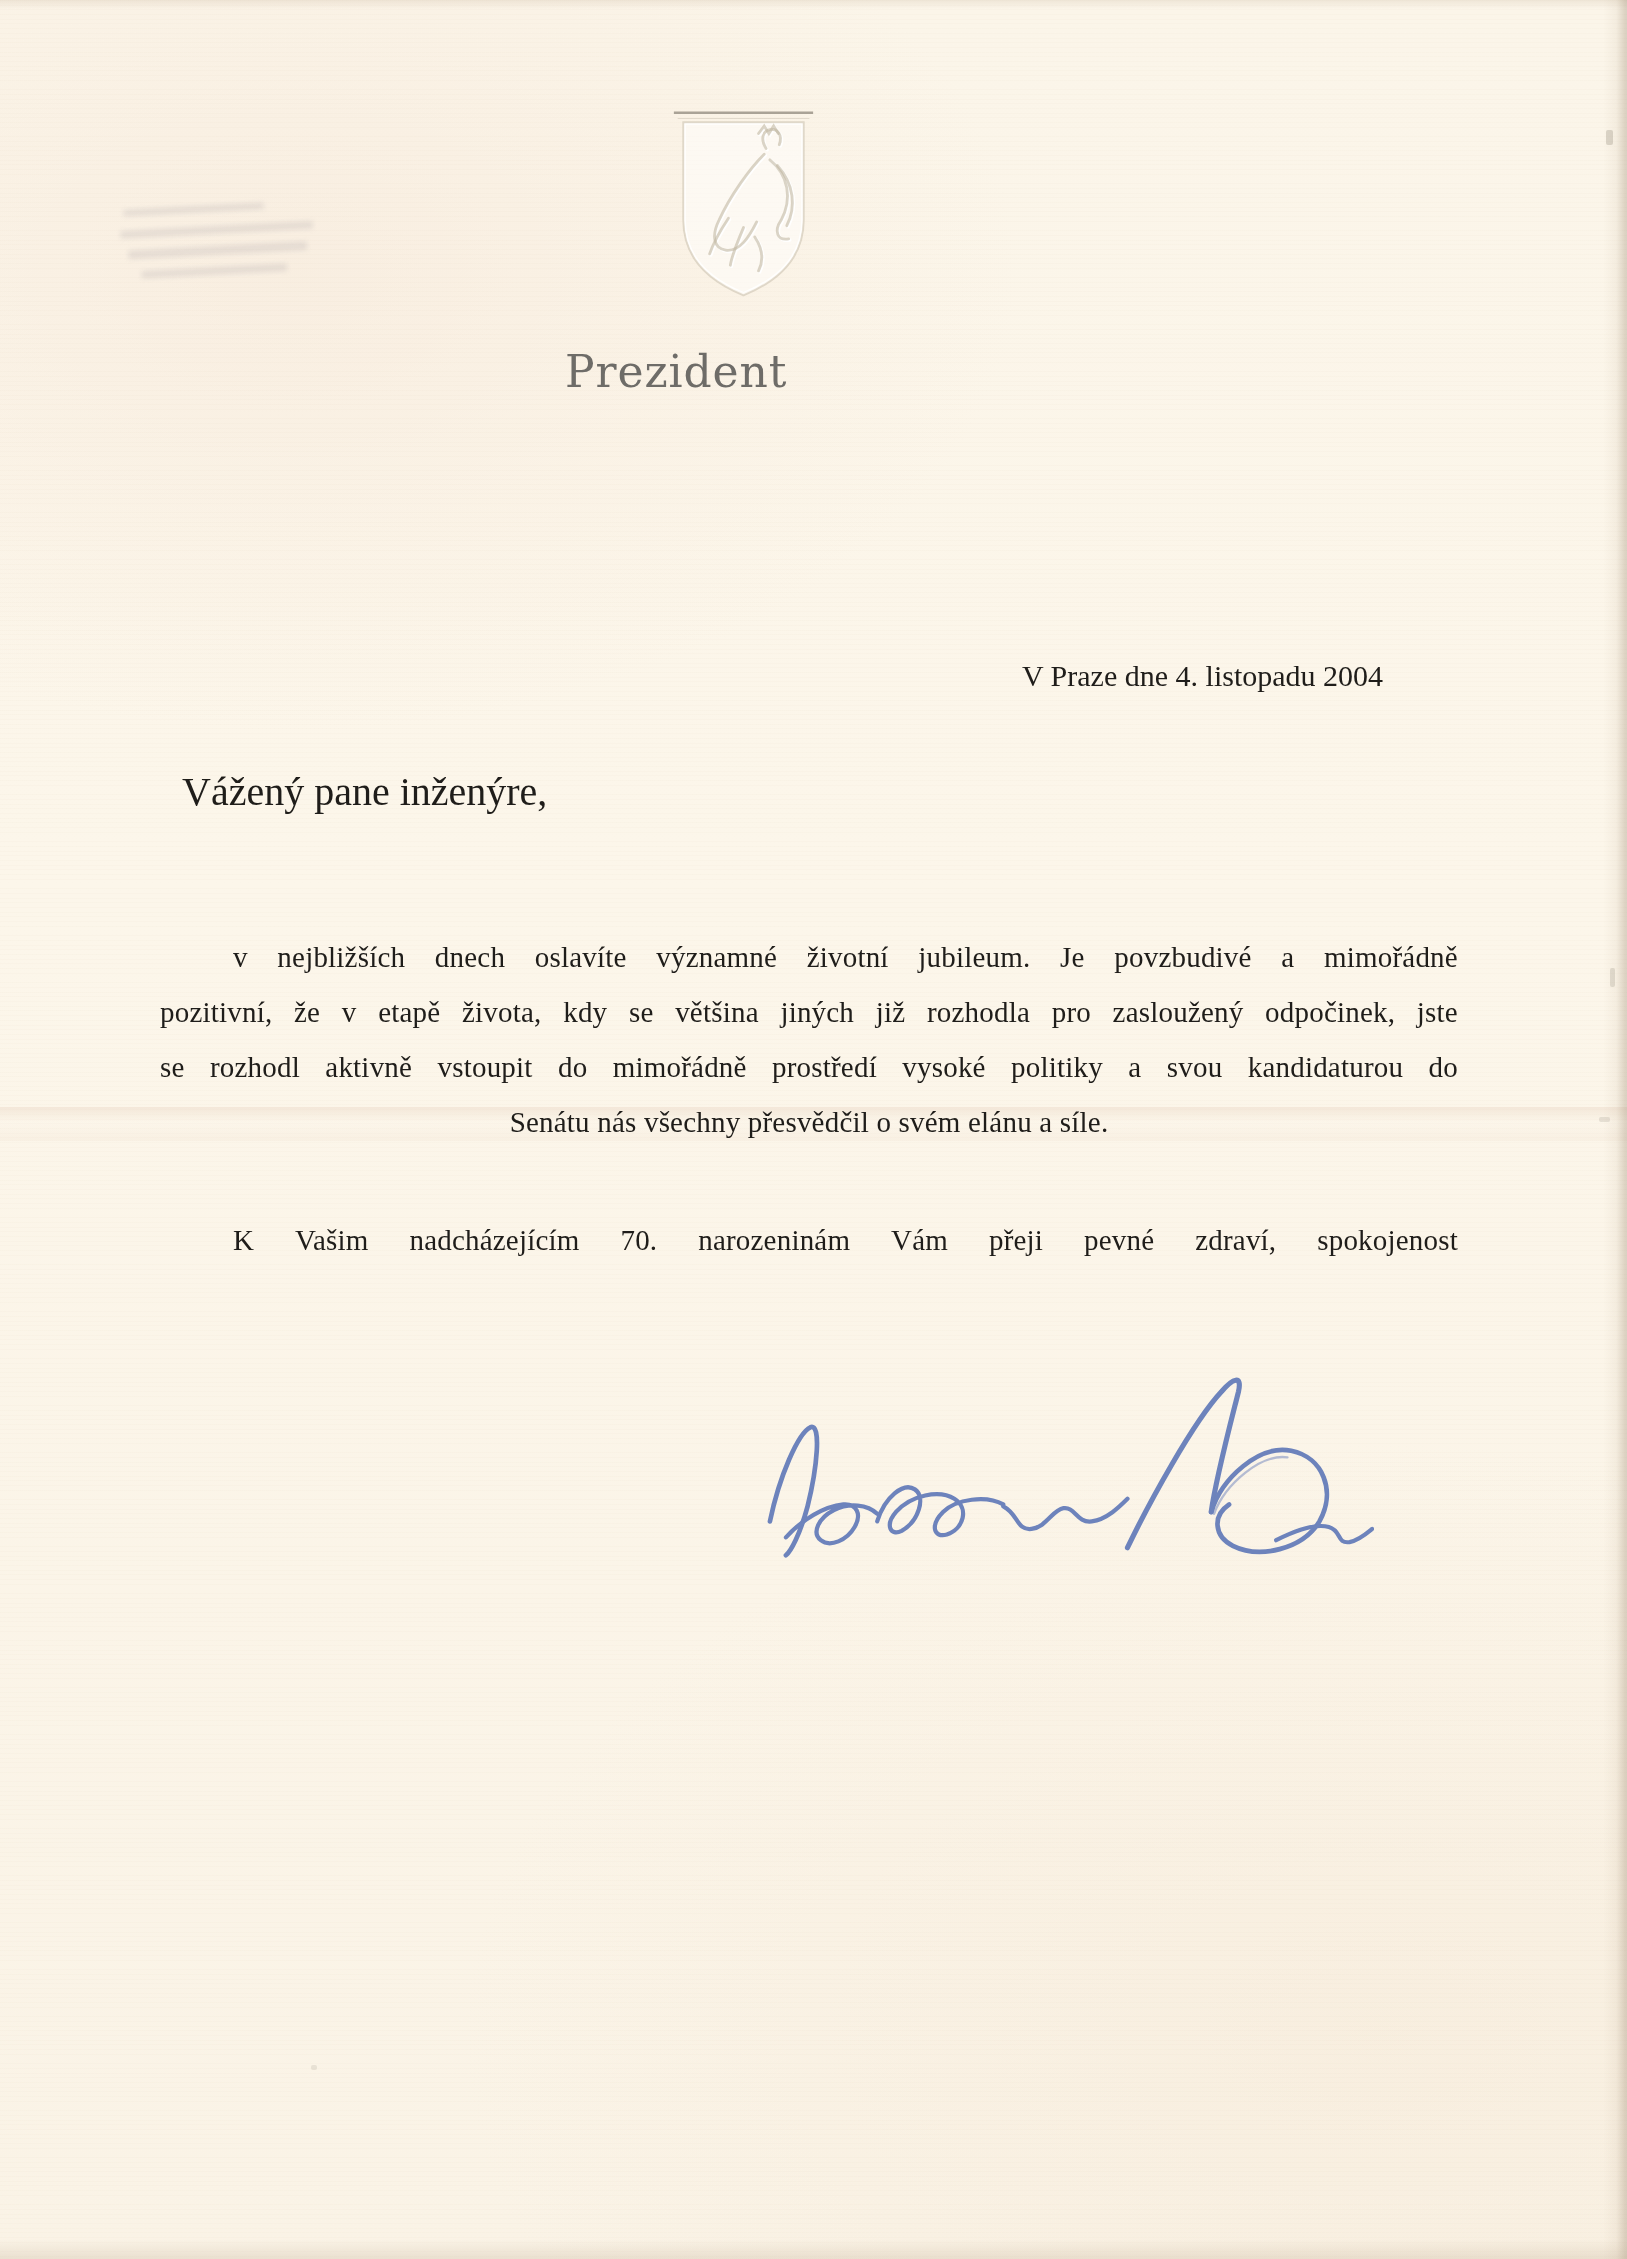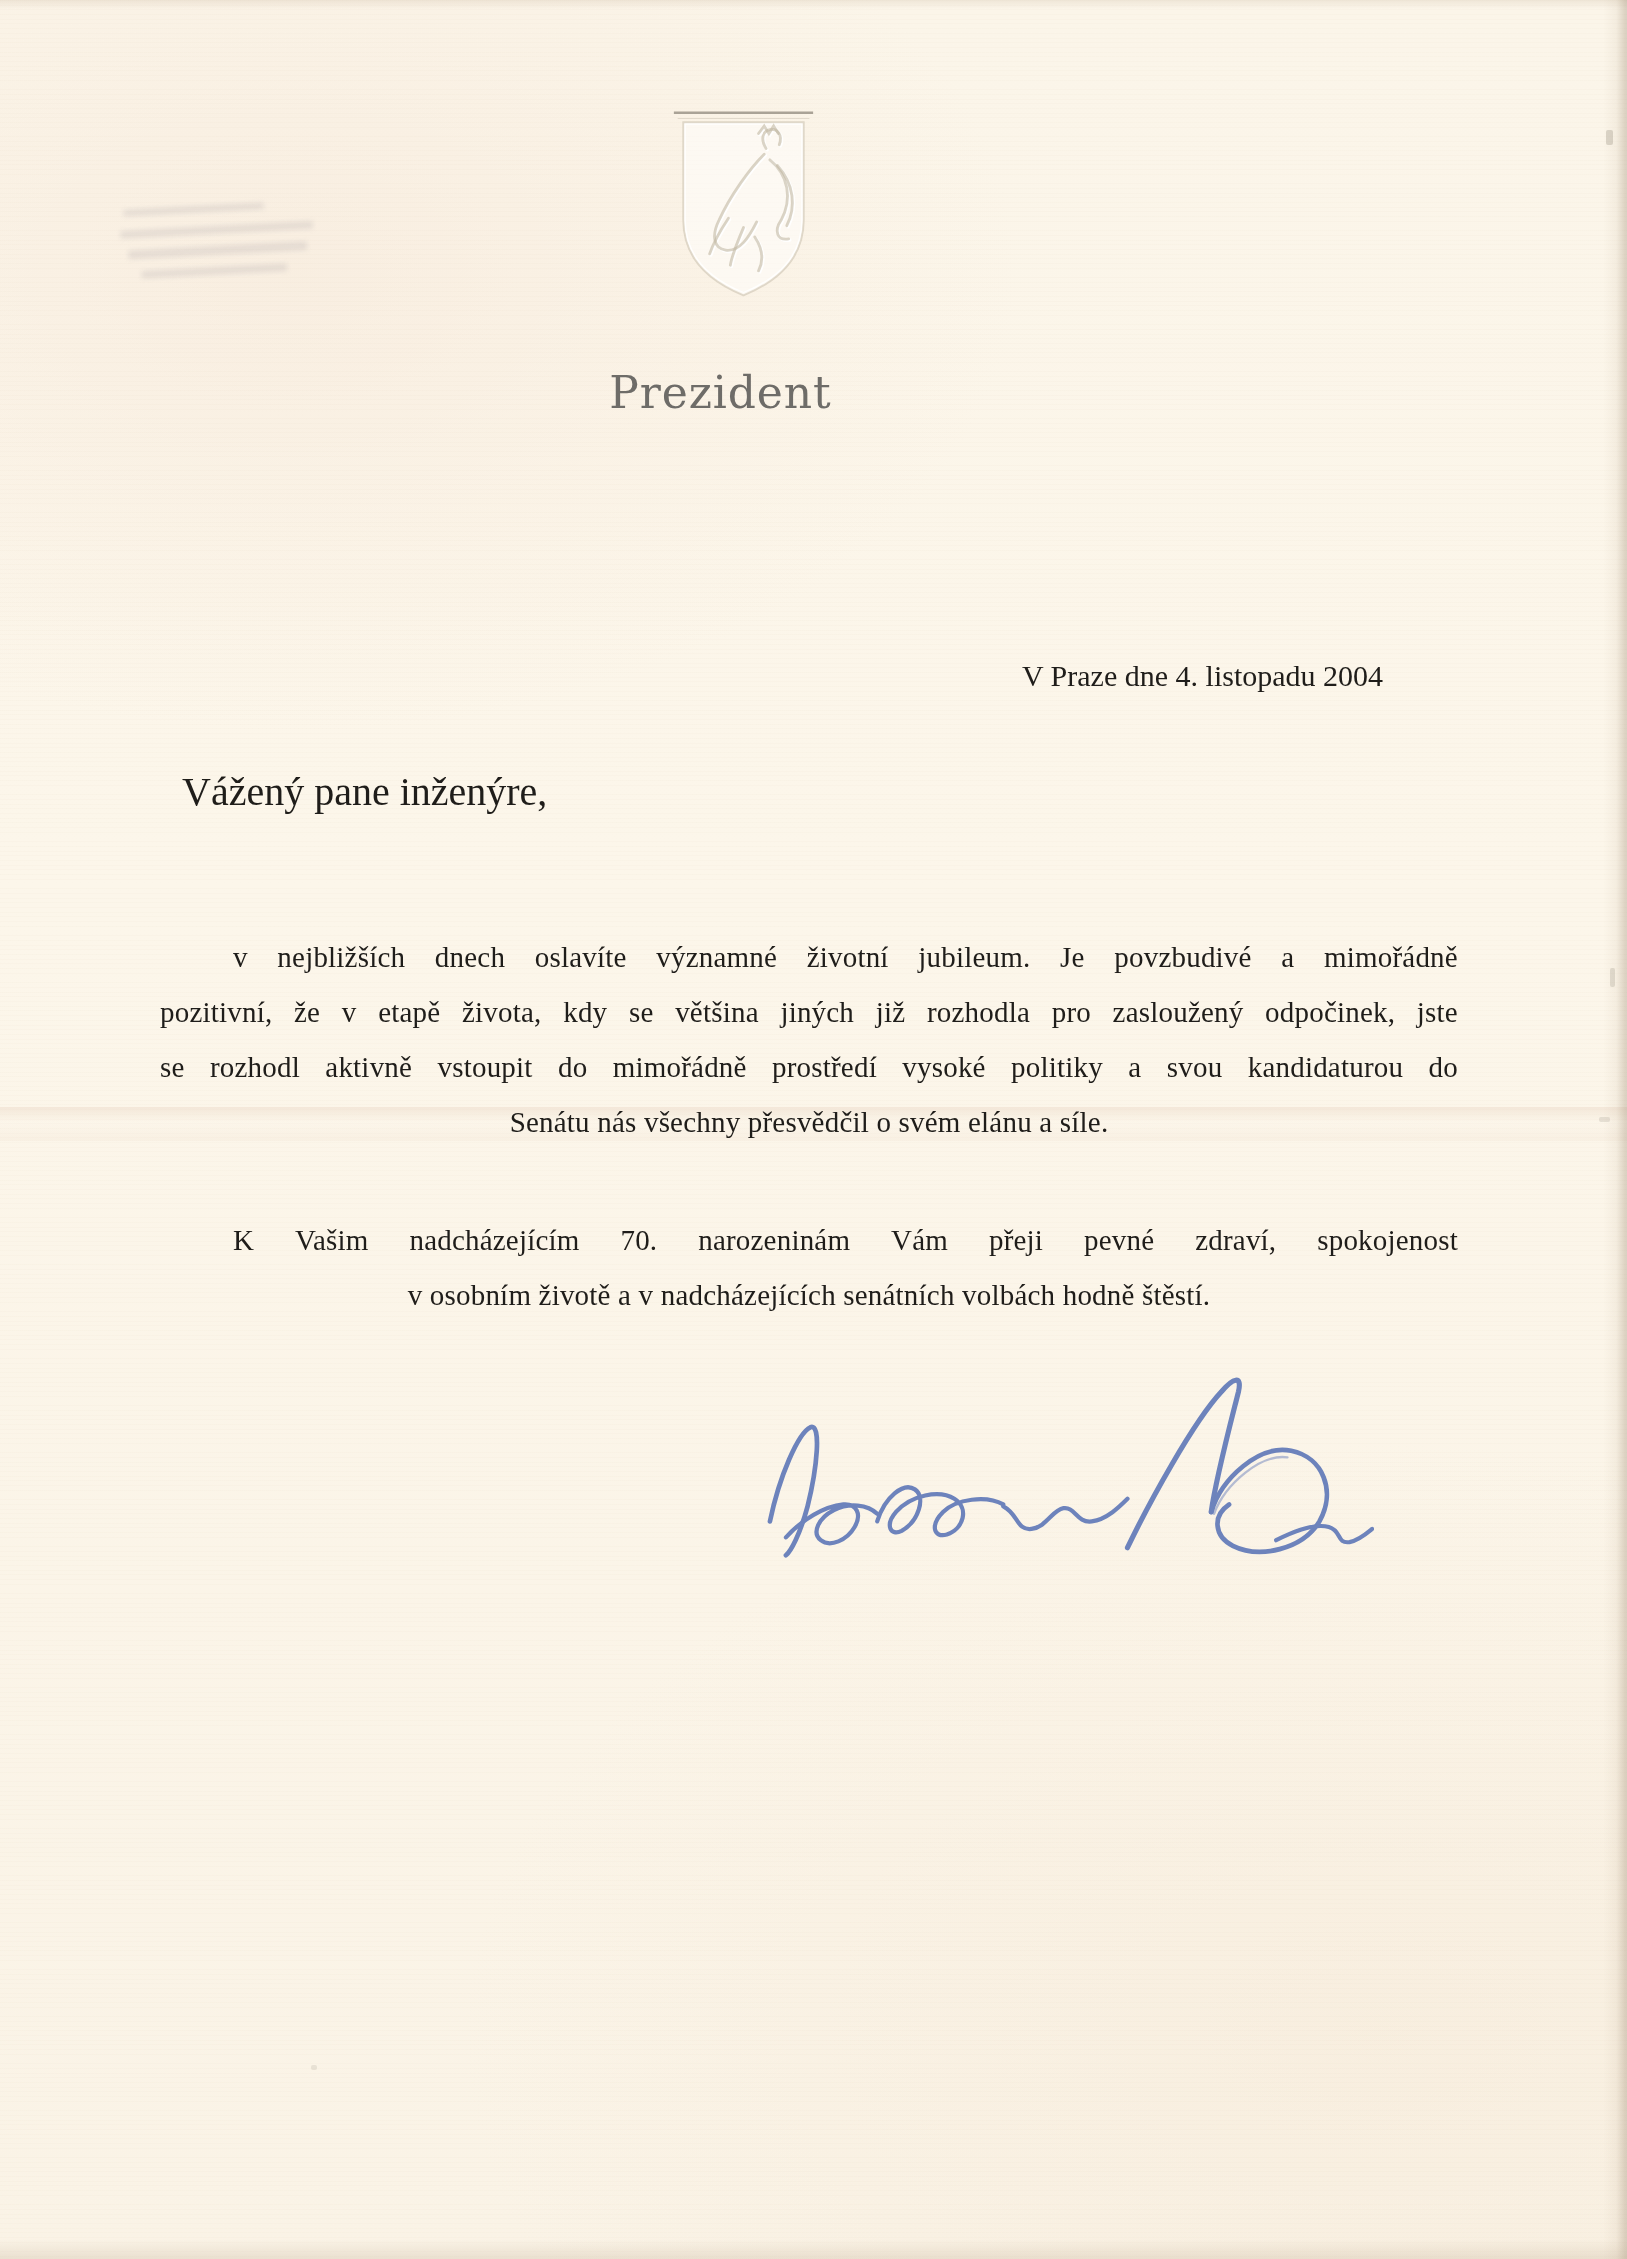--- a/index.html
+++ b/index.html
@@ -27,22 +27,22 @@
   .speck.s1{left:1606px;top:130px;width:6.6px;height:15px;opacity:.45;}
   .speck.s2{left:1610px;top:968px;width:4.7px;height:19px;opacity:.35;}
   .speck.s3{left:1599px;top:1117px;width:11.3px;height:4.7px;opacity:.3;}
   .speck.s4{left:311px;top:2065px;width:5.6px;height:4.7px;opacity:.25;}
 
   
   .crest{position:absolute;left:672px;top:105px;width:143px;height:200px;filter:blur(0.4px);}
   
   .letterhead-title{
     position:absolute;left:565px;top:347px;width:311px;
-    text-align:center;font-family:"DejaVu Serif", serif;
-    font-size:44px;line-height:49px;color:#6e6c68;letter-spacing:0.9px;font-weight:400;margin-top:21px;
+    font-family:"DejaVu Serif", serif;
+    font-size:44px;line-height:49px;color:#6e6c68;letter-spacing:0.9px;font-weight:400;
   }
   
   .ghost{position:absolute;left:119px;top:200px;width:226px;height:90px;transform:rotate(-3deg);filter:blur(2.8px);}
   .ghost i{position:absolute;display:block;background:rgba(138,128,142,0.17);border-radius:2.8px;}
   .ghost i:nth-child(1){left:5.6px;top:3.8px;width:141px;height:7.5px;}
   .ghost i:nth-child(2){left:1.9px;top:24.5px;width:193px;height:8.5px;}
   .ghost i:nth-child(3){left:9.4px;top:45px;width:179px;height:8.5px;}
   .ghost i:nth-child(4){left:21px;top:66px;width:146px;height:7.5px;}
 
   .dateline{position:absolute;left:1022px;top:659px;font-size:30px;white-space:nowrap;}
@@ -172,21 +172,20 @@
         <span>Vašim</span>
         <span>nadcházejícím</span>
         <span>70.</span>
         <span>narozeninám</span>
         <span>Vám</span>
         <span>přeji</span>
         <span>pevné</span>
         <span>zdraví,</span>
         <span>spokojenost</span>
       </div>
-    <div class="bline plain">v osobním životě a v nadcházejících senátních volbách hodně štěstí.</div>
   </div>
 
   <svg class="signature-svg" viewBox="0 0 660 230" aria-hidden="true">
     <g fill="none" stroke="#5570b5" stroke-linecap="round" stroke-linejoin="round" opacity="0.85">
       <path stroke-width="5" d="M18,168 C28,120 48,74 61,68 C73,63 68,112 58,152 C50,182 40,200 35,204"></path>
       <path stroke-width="4.5" d="M35,185 C52,166 76,152 96,150 C110,149 116,160 108,174 C100,188 82,196 72,188 C62,180 70,164 86,156 C102,148 122,150 132,160"></path>
       <path stroke-width="4.5" d="M132,168 C140,142 160,126 172,134 C184,142 176,168 158,178 C146,184 140,172 152,158 C168,140 198,134 214,144 C230,154 224,176 206,182 C192,186 188,172 202,158 C216,144 248,140 266,150"></path>
       <path stroke-width="4.5" d="M266,152 C282,160 280,178 296,176 C312,174 318,156 330,154 C342,152 344,170 360,168 C376,166 390,152 398,144"></path>
       <path stroke-width="5.5" d="M398,196 C420,150 468,62 498,30 C510,16 520,12 516,30 C508,62 492,122 487,158"></path>
       <path stroke-width="5" d="M487,158 C498,122 538,86 572,93 C606,100 620,136 602,168 C584,198 538,208 510,194 C490,184 488,162 506,150"></path>

